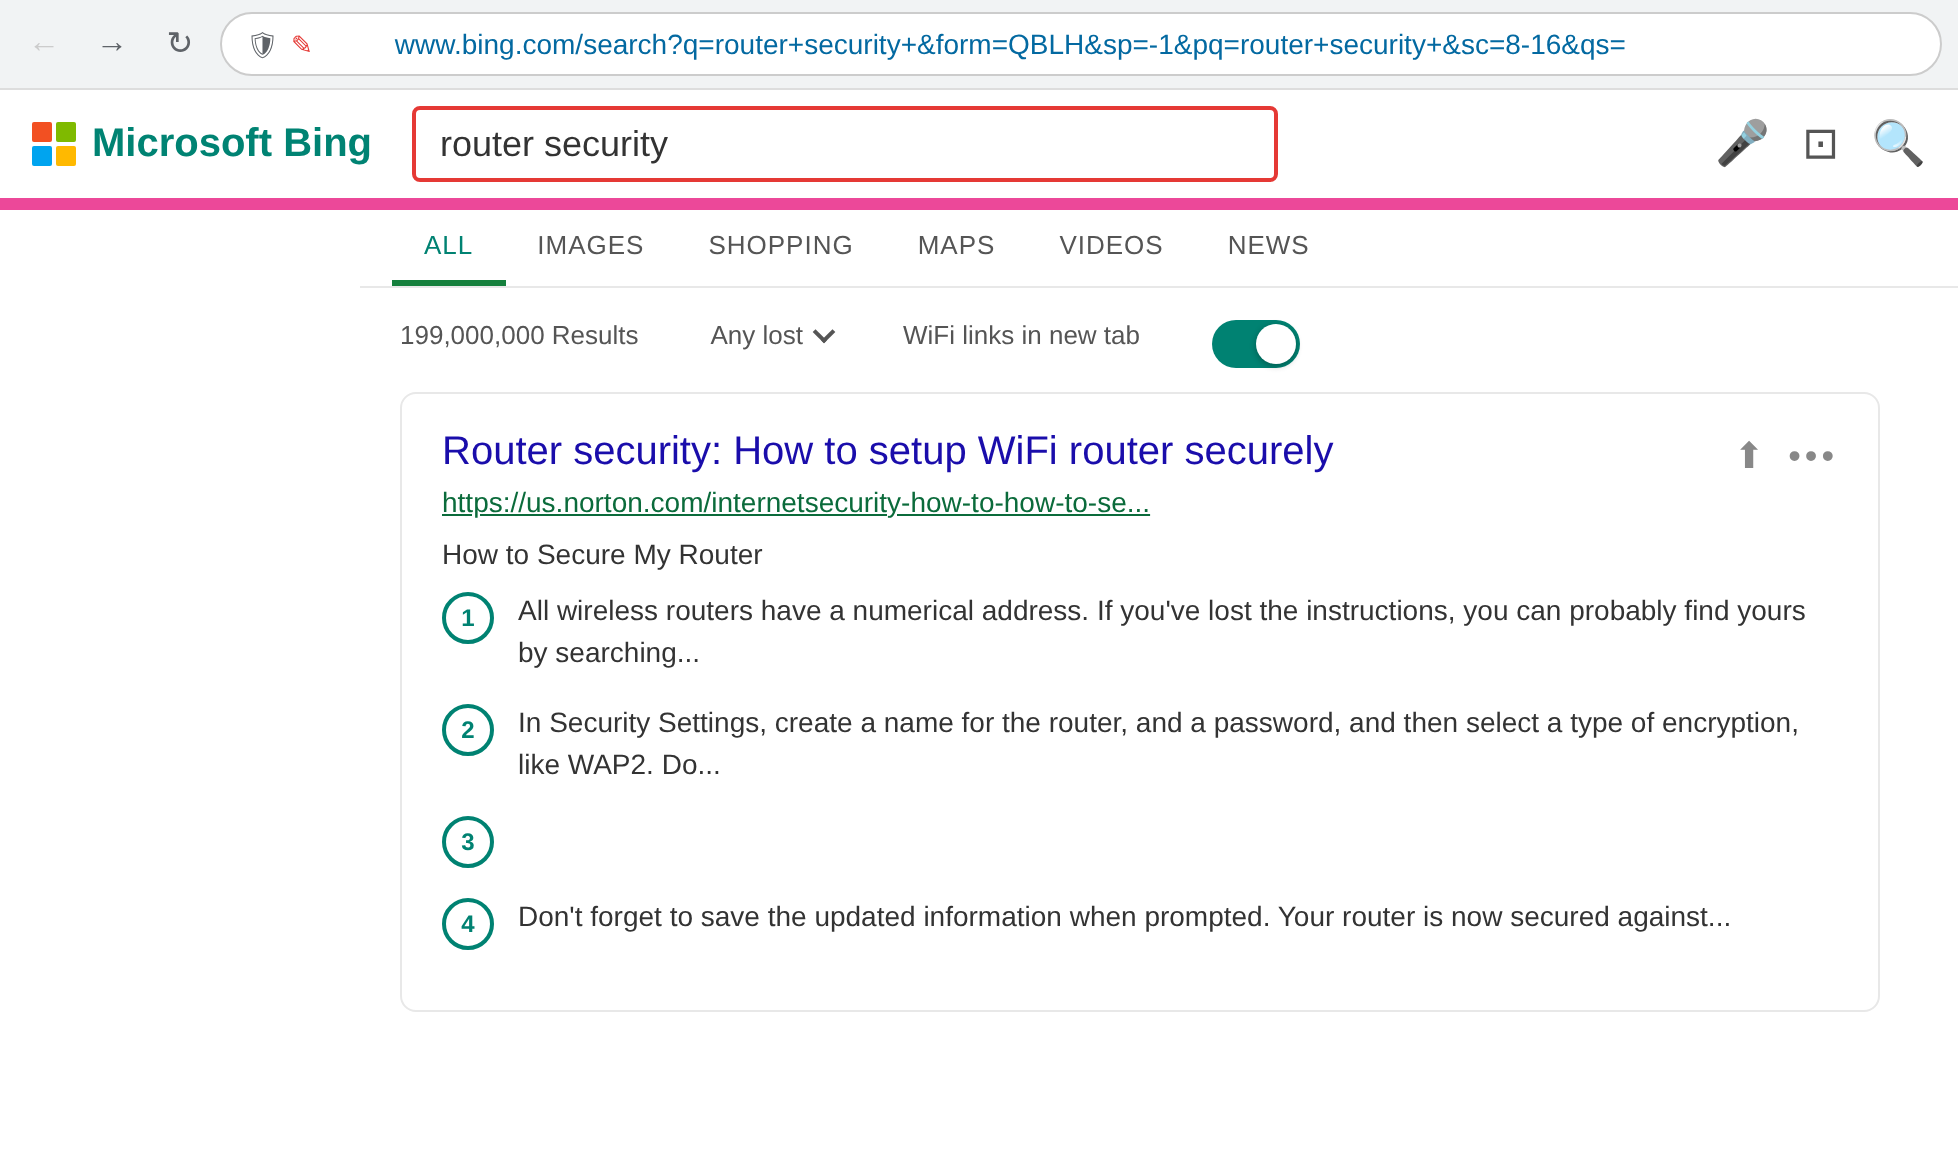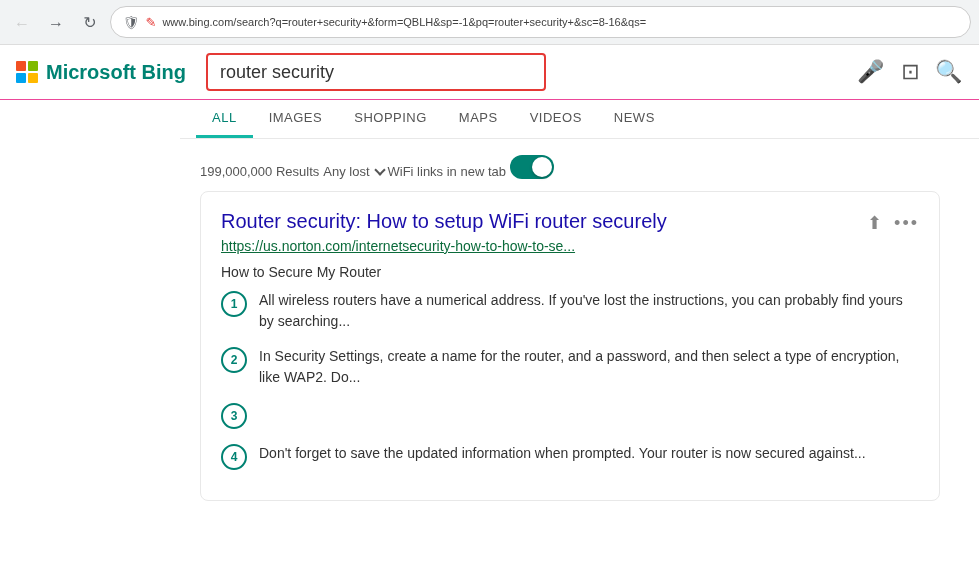--- a/index.html
+++ b/index.html
@@ -36,35 +36,36 @@
       border-radius: 16px;
       background: #fff;
       padding: 0 12px;
       font-size: 13px;
       color: #202124;
       display: flex;
       align-items: center;
       gap: 6px;
     }
     .address-bar-url {
-      font-size: 11px;
-      color: #404040;
+      font-size: 14px;
+      color: #0369a1;
       white-space: nowrap;
       overflow: hidden;
       text-overflow: ellipsis;
+      margin-left: 35px;
     }
     .shield-icon { color: #5f6368; font-size: 13px; }
     .edit-icon { color: #e53935; font-size: 13px; }
 
     
     .bing-header {
       display: flex;
       align-items: center;
       padding: 8px 16px;
-      border-bottom: 1px solid #ec4899;
+      border-bottom: 6px solid #ec4899;
       gap: 20px;
     }
     .bing-logo {
       display: flex;
       align-items: center;
       gap: 8px;
       text-decoration: none;
     }
     .ms-squares {
       display: grid;
@@ -87,21 +88,21 @@
     .bing-logo-text span { color: #008373; font-weight: 700; }
 
     .search-box-container {
       display: flex;
       align-items: center;
     }
     .search-box {
       border: 2px solid #e53935;
       border-radius: 4px;
       height: 38px;
-      width: 340px;
+      width: 433px;
       padding: 0 12px;
       font-size: 18px;
       color: #333;
       outline: none;
     }
 
     .header-icons {
       margin-left: auto;
       display: flex;
       align-items: center;
@@ -130,31 +131,31 @@
       font-size: 13px;
       color: #555;
       cursor: pointer;
       border-bottom: 3px solid transparent;
       text-transform: uppercase;
       font-weight: 400;
       letter-spacing: 0.5px;
     }
     .nav-tab.active {
       color: #008272;
-      border-bottom: 3px solid #14b8a6;
+      border-bottom: 3px solid #15803d;
     }
 
     
     .results-area {
       padding: 8px 16px 8px 200px;
     }
     .results-meta {
       display: flex;
-      align-items: flex-end;
-      gap: 4px;
+      align-items: flex-start;
+      gap: 36px;
       padding: 8px 0 12px 0;
       font-size: 13px;
       color: #555;
     }
     .anytime-btn {
       display: flex;
       align-items: center;
       gap: 4px;
       cursor: pointer;
       color: #555;

